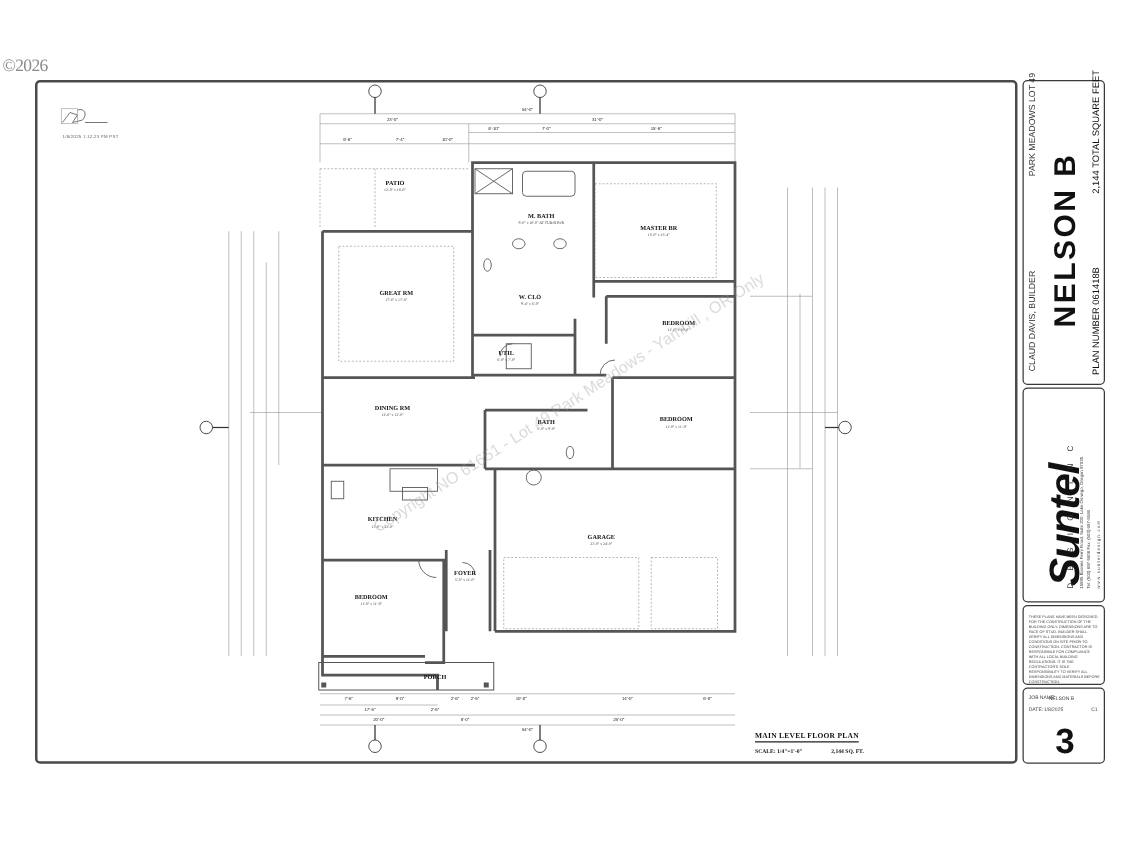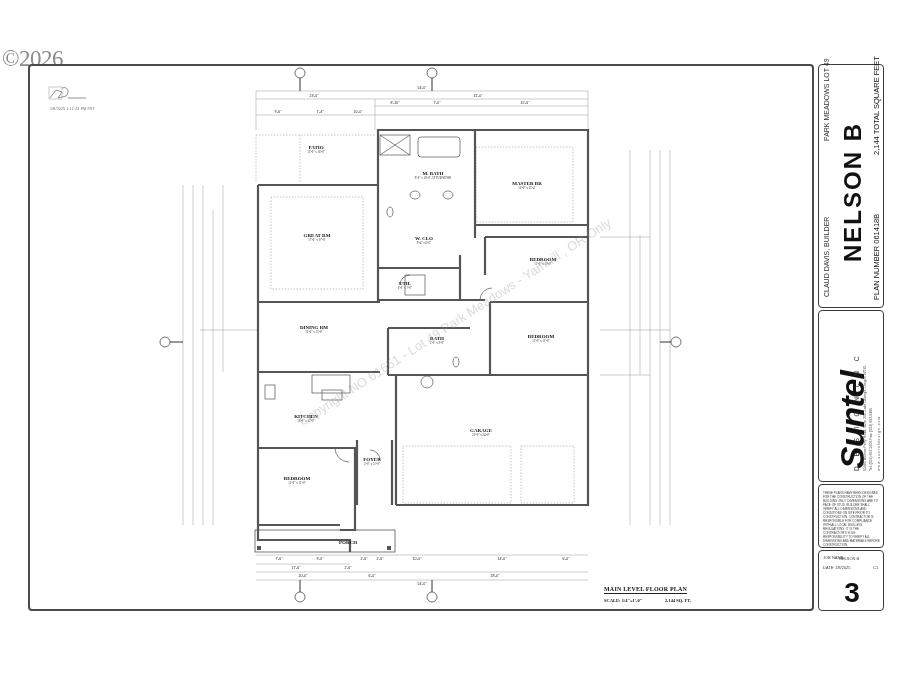--- a/index.html
+++ b/index.html
@@ -1,18 +1,18 @@
 <!DOCTYPE html>
 <html><head>
 <meta charset="utf-8">
 <style>
   html, body { margin:0; padding:0; background:#ffffff; }
   body { width:900px; height:675px; position:relative; overflow:hidden; font-family:"Liberation Sans", sans-serif; color:#111; }
   .abs { position:absolute; }
-  .copyright { left:2px; top:46px; font-family:"Liberation Serif", serif; font-size:23px; color:#8a8a8a; letter-spacing:-0.5px; }
+  .copyright { left:2px; top:46px; font-family:"Liberation Serif", serif; font-size:14px; color:#8a8a8a; letter-spacing:-0.5px; }
   .sheet-frame { left:28px; top:64px; width:786px; height:547px; border:2px solid #4a4a4a; border-radius:4px; box-sizing:border-box; }
   .signature { left:48px; top:84px; width:42px; height:18px; }
   .sig-date { left:50px; top:107px; font-size:3.5px; color:#666; letter-spacing:0.2px; }
   .title-block { left:818px; top:64px; width:66px; height:547px; }
   .tb-panel { position:absolute; left:0; width:66px; border:1.5px solid #3a3a3a; border-radius:4px; box-sizing:border-box; background:#fff; }
   .vtext { position:absolute; transform-origin:left top; transform:rotate(-90deg); white-space:nowrap; }
   .plan-title { font-size:24px; font-weight:bold; letter-spacing:2px; }
   .tb-small { font-size:7px; color:#333; }
   .tb-smallb { font-size:7.5px; color:#111; }
   .logo { font-size:34px; font-weight:900; font-style:italic; letter-spacing:-1px; }

